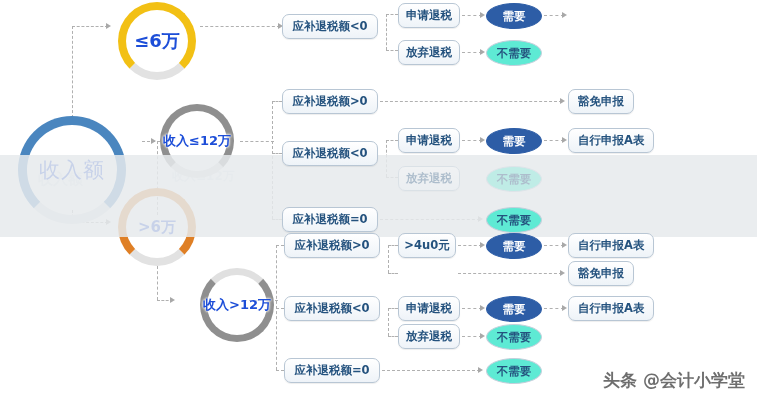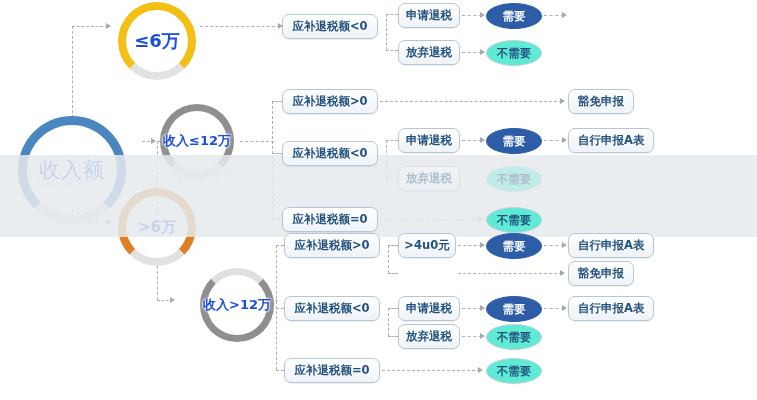--- a/index.html
+++ b/index.html
@@ -235,13 +235,14 @@
   </div>
   <div class="ring ring-g1">
     <span class="rtext">收入≤12万</span>
   </div>
   <div class="ring ring-g2">
     <span class="rtext">收入&gt;12万</span>
   </div>
 
   <div class="band" style="top:155px;height:82px;"></div>
 
+  <div class="wm">头条 @会计小学堂</div>
 </div>
 
 </body></html>

